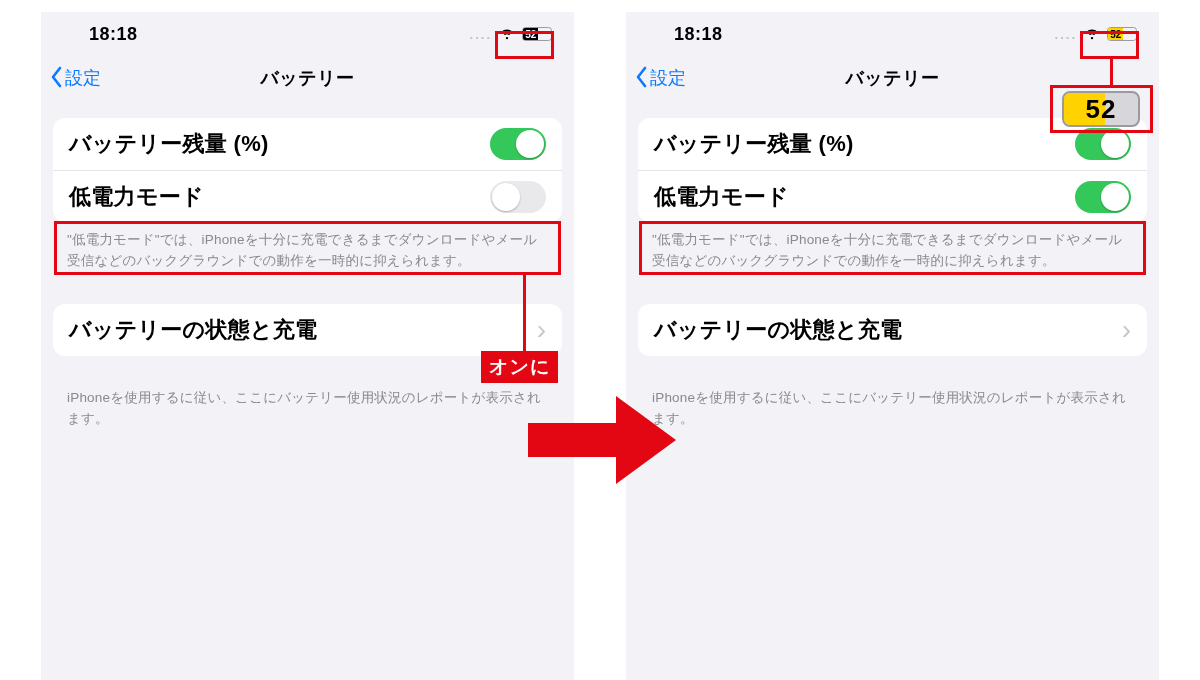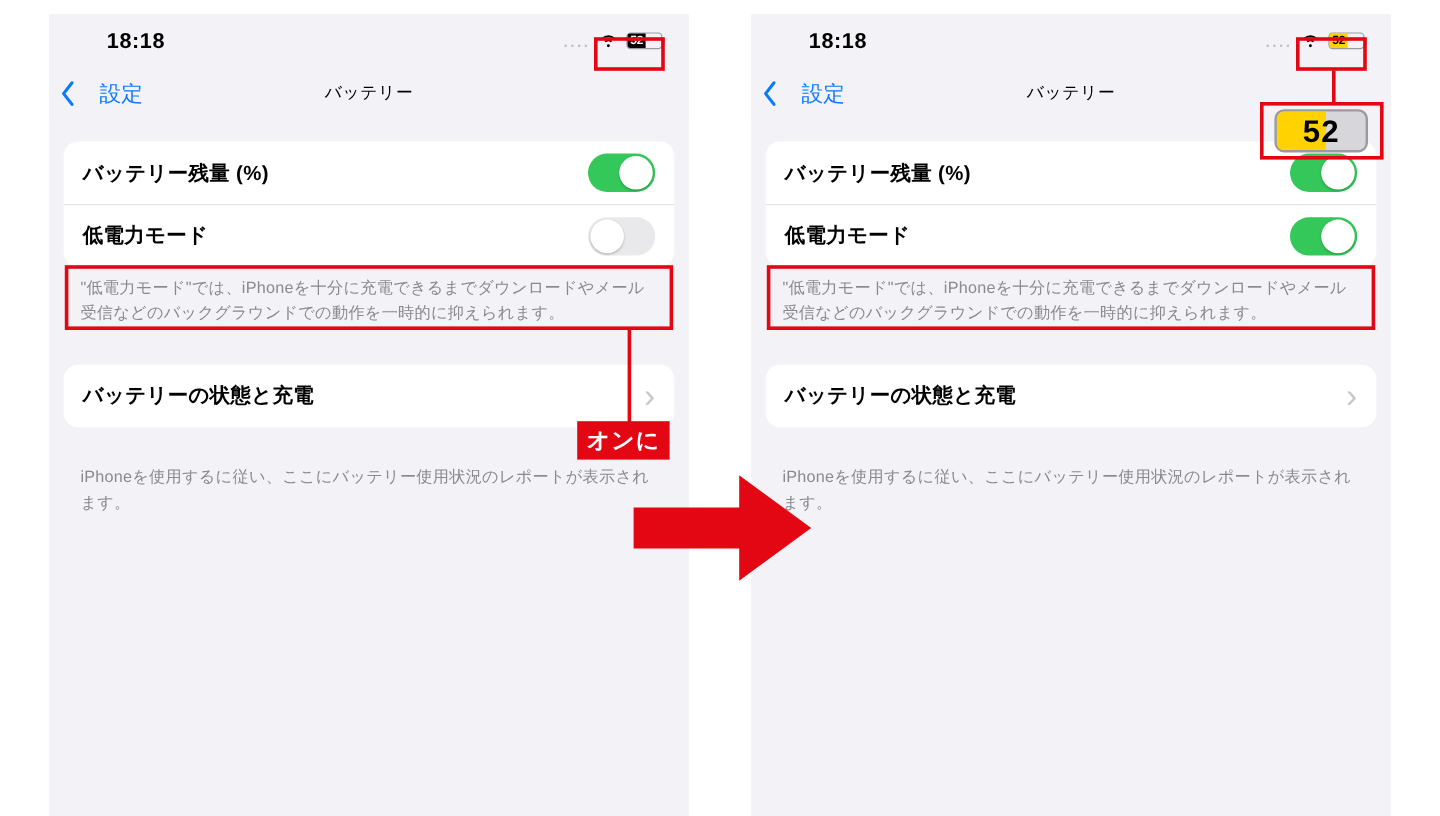--- a/index.html
+++ b/index.html
@@ -23,28 +23,28 @@
   .right-icons{display:flex;align-items:center;gap:6px}
   .dots{font-size:13px;letter-spacing:2px;color:#c0c0c5;font-weight:700}
   .wifi{width:18px;height:18px}
   .batt{width:30px;height:14px;border:1.5px solid #9a9aa0;border-radius:3.5px;position:relative;display:flex;align-items:center}
   .batt::after{content:"";position:absolute;right:-3px;top:4px;width:2px;height:5px;background:#9a9aa0;border-radius:0 1px 1px 0}
   .batt .fill{height:100%;border-radius:2px 0 0 2px;display:flex;align-items:center;justify-content:center;font-size:10px;font-weight:800}
   .batt-black .fill{background:#000;color:#fff;width:55%}
   .batt-yellow .fill{background:var(--yellow);color:#000;width:55%}
 
   .nav{height:44px;display:flex;align-items:center;position:relative;background:var(--bg)}
-  .back{position:absolute;left:8px;display:flex;align-items:center;gap:20px;color:var(--blue);font-size:18px}
+  .back{position:absolute;left:8px;display:flex;gap:2px;color:var(--blue);font-size:18px}
   .back svg{width:14px;height:22px}
-  .title{margin:0 auto;font-size:14px;font-weight:400;letter-spacing:0.5px}
+  .title{margin:0 auto;font-size:18px;font-weight:700;letter-spacing:0.5px}
 
   .group{margin:18px 12px 0;background:var(--card);border-radius:12px;overflow:hidden}
   .row{display:flex;align-items:center;justify-content:space-between;min-height:52px;padding:0 16px}
   .row + .row{border-top:1px solid var(--sep)}
-  .row-label{font-size:17px;font-weight:600;letter-spacing:0.3px}
+  .row-label{font-size:22px;font-weight:600;letter-spacing:0.3px}
   .chev{color:#c7c7cc;font-size:28px;line-height:1;font-weight:300}
   .toggle{width:56px;height:32px;border-radius:16px;position:relative;flex-shrink:0}
   .toggle .knob{position:absolute;top:2px;width:28px;height:28px;background:#fff;border-radius:50%;box-shadow:0 1px 2px rgba(0,0,0,0.25)}
   .toggle.on{background:var(--green)}
   .toggle.on .knob{right:2px}
   .toggle.off{background:#e9e9eb}
   .toggle.off .knob{left:2px}
 
   .footer-text{padding:8px 26px 0;font-size:13.5px;line-height:1.55;color:var(--subtext);letter-spacing:0.2px}
   .center{text-align:left}

